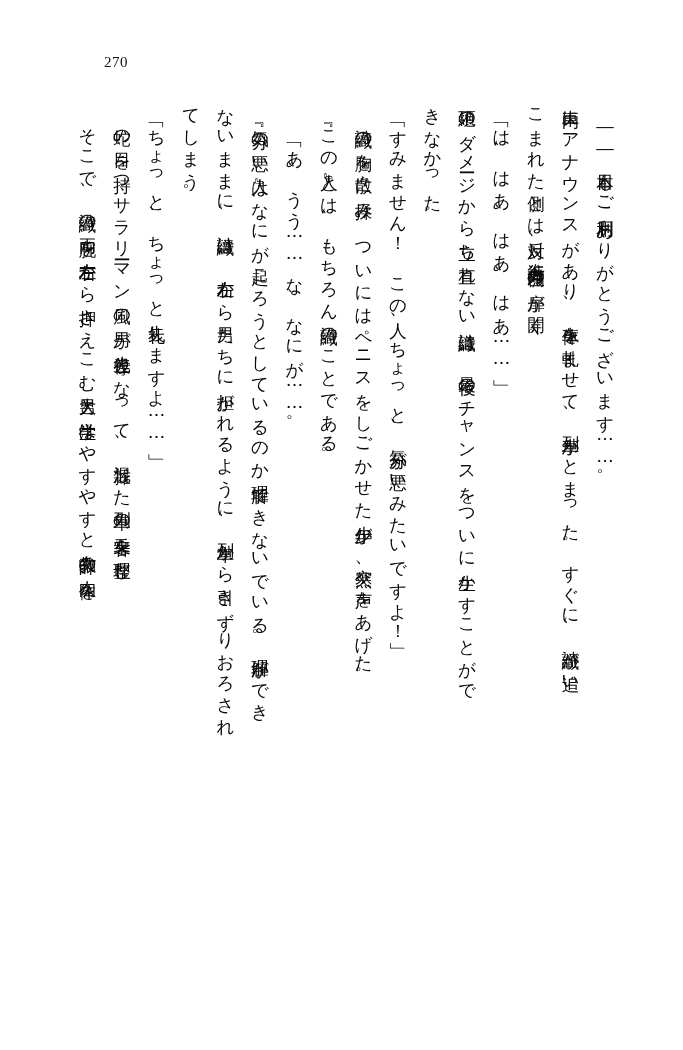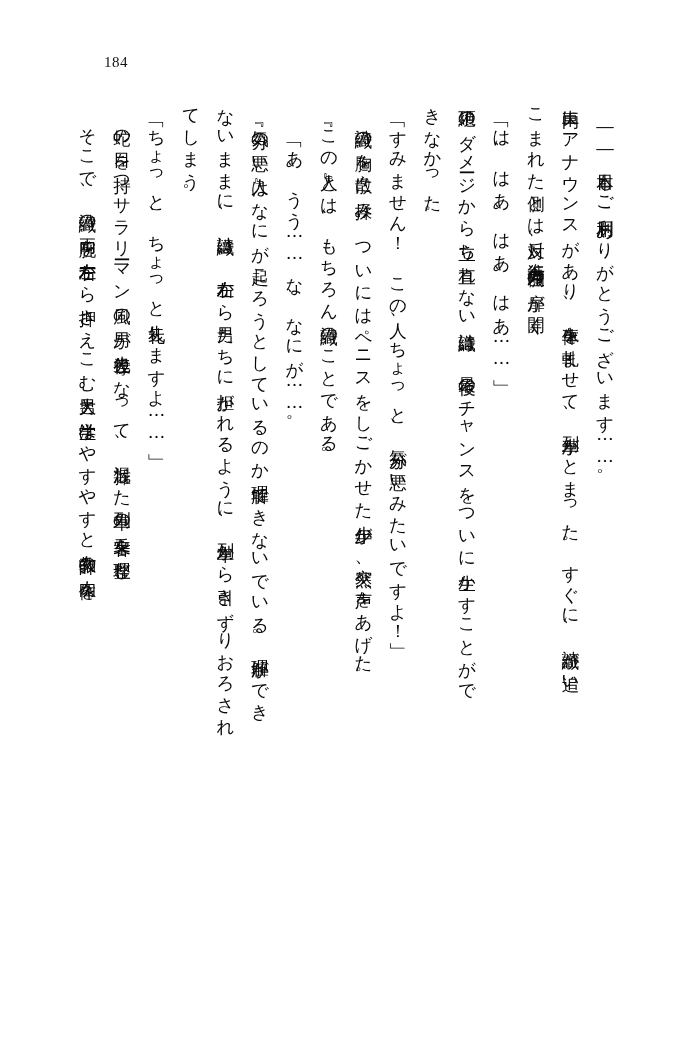--- a/index.html
+++ b/index.html
@@ -63,21 +63,21 @@
 
   
   .indent-1 { padding-top: 20px; }
   .indent-2 { padding-top: 40px; }
 </style>
 </head>
 <body>
 
 <div id="page">
 
-  <div id="page-number">184</div>
+  <div id="page-number">270</div>
 
   <div id="text-block">
 
   <div class="line indent-1">――本日もご利用ありがとうございます……。</div>
       <div class="line">車内にアナウンスがあり、車体を軋ませて、列車がとまった。すぐに、詩織が追い</div>
       <div class="line">こまれた側とは反対、進行方向左側の扉が開く。</div>
       <div class="line indent-1">「は、はあ、はあ、はあ……」</div>
       <div class="line">絶頂のダメージから立ち直れない詩織は、最後のチャンスをついに生かすことがで</div>
       <div class="line">きなかった。</div>
       <div class="line indent-1">「すみません！ この人、ちょっと、気分が悪いみたいですよ！」</div>

